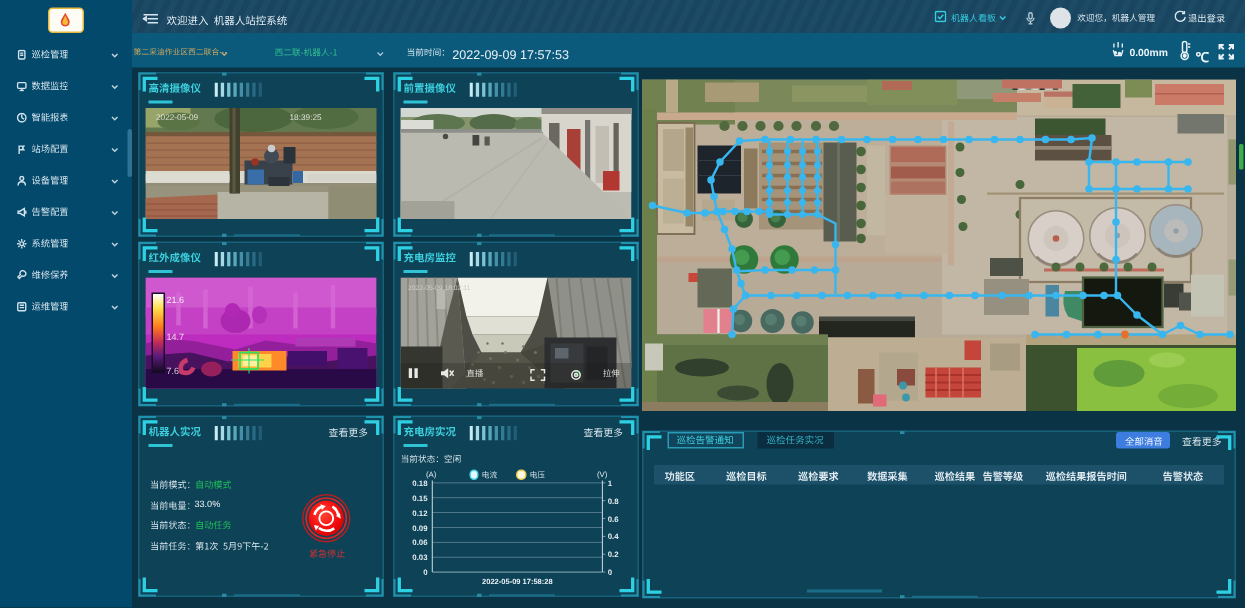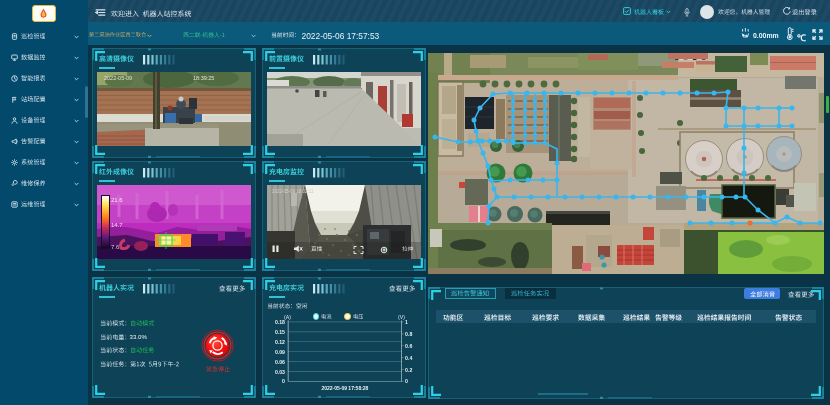--- a/index.html
+++ b/index.html
@@ -250,21 +250,21 @@
     </svg>
     <div style="position:absolute;left:183px;top:9px;"><svg style="display:inline-block;vertical-align:top;" width="29.0" height="7.5" viewBox="0 -1040 5000 1300">
         <g transform="scale(1,-1)" fill="#e8f1f6">
           <path transform="translate(0,0)" d="M121 769C174 698 228 601 250 536L322 569C299 632 244 726 189 796ZM801 805C772 728 716 622 673 555L738 530C783 594 839 693 882 778ZM115 38V-37H790V-81H869V486H540V840H458V486H135V411H790V266H168V194H790V38Z"></path>
           <path transform="translate(1000,0)" d="M604 514V104H674V514ZM807 544V14C807 -1 802 -5 786 -5C769 -6 715 -6 654 -4C665 -24 677 -56 681 -76C758 -77 809 -75 839 -63C870 -51 881 -30 881 13V544ZM723 845C701 796 663 730 629 682H329L378 700C359 740 316 799 278 841L208 816C244 775 281 721 300 682H53V613H947V682H714C743 723 775 773 803 819ZM409 301V200H187V301ZM409 360H187V459H409ZM116 523V-75H187V141H409V7C409 -6 405 -10 391 -10C378 -11 332 -11 281 -9C291 -28 302 -57 307 -76C374 -76 419 -75 446 -63C474 -52 482 -32 482 6V523Z"></path>
           <path transform="translate(2000,0)" d="M474 452C527 375 595 269 627 208L693 246C659 307 590 409 536 485ZM324 402V174H153V402ZM324 469H153V688H324ZM81 756V25H153V106H394V756ZM764 835V640H440V566H764V33C764 13 756 6 736 6C714 4 640 4 562 7C573 -15 585 -49 590 -70C690 -70 754 -69 790 -56C826 -44 840 -22 840 33V566H962V640H840V835Z"></path>
           <path transform="translate(3000,0)" d="M91 615V-80H168V615ZM106 791C152 747 204 684 227 644L289 684C265 726 211 785 164 827ZM379 295H619V160H379ZM379 491H619V358H379ZM311 554V98H690V554ZM352 784V713H836V11C836 -2 832 -6 819 -7C806 -7 765 -8 723 -6C733 -25 743 -57 747 -75C808 -75 851 -75 878 -63C904 -50 913 -31 913 11V784Z"></path>
           <path transform="translate(4000,0)" d="M250 486C290 486 326 515 326 560C326 606 290 636 250 636C210 636 174 606 174 560C174 515 210 486 250 486ZM250 -4C290 -4 326 26 326 71C326 117 290 146 250 146C210 146 174 117 174 71C174 26 210 -4 250 -4Z"></path>
         </g>
       </svg></div>
-    <div style="position:absolute;left:213.5px;top:8.6px;font-size:8.4px;color:#e8f1f6;font-weight:normal;letter-spacing:0;white-space:nowrap">2022-05-06 17:57:53</div>
+    <div style="position:absolute;left:213.5px;top:8.6px;font-size:8.4px;color:#e8f1f6;font-weight:normal;letter-spacing:0;white-space:nowrap">2022-09-09 17:57:53</div>
     <svg style="position:absolute;left:651px;top:6px" width="13" height="12" viewBox="0 0 13 12" fill="none" stroke="#eaf2f7" stroke-width="0.9">
       <path d="M3.6 1v2.6M6.4 0v3.6M9.2 1v2.6M3.2 5.4l1.1 3.6h4.2l1.1-3.6"></path>
       <circle cx="4.6" cy="7.2" r="0.7" fill="#eaf2f7"></circle>
       <circle cx="7.3" cy="7.7" r="0.7" fill="#eaf2f7"></circle>
     </svg>
     <div style="position:absolute;left:665px;top:9.5px;font-size:6.9px;color:#f0f6fa;font-weight:bold;letter-spacing:0;white-space:nowrap">0.00mm</div>
     <svg style="position:absolute;left:698px;top:5px" width="8" height="14" viewBox="0 0 8 14" fill="none" stroke="#eaf2f7" stroke-width="1">
       <rect x="2.3" y="0.7" width="2.9" height="7.4" rx="1.4"></rect>
       <circle cx="3.8" cy="10.2" r="2.4"></circle>
       <circle cx="3.8" cy="10.2" r="0.9" fill="#eaf2f7"></circle>

